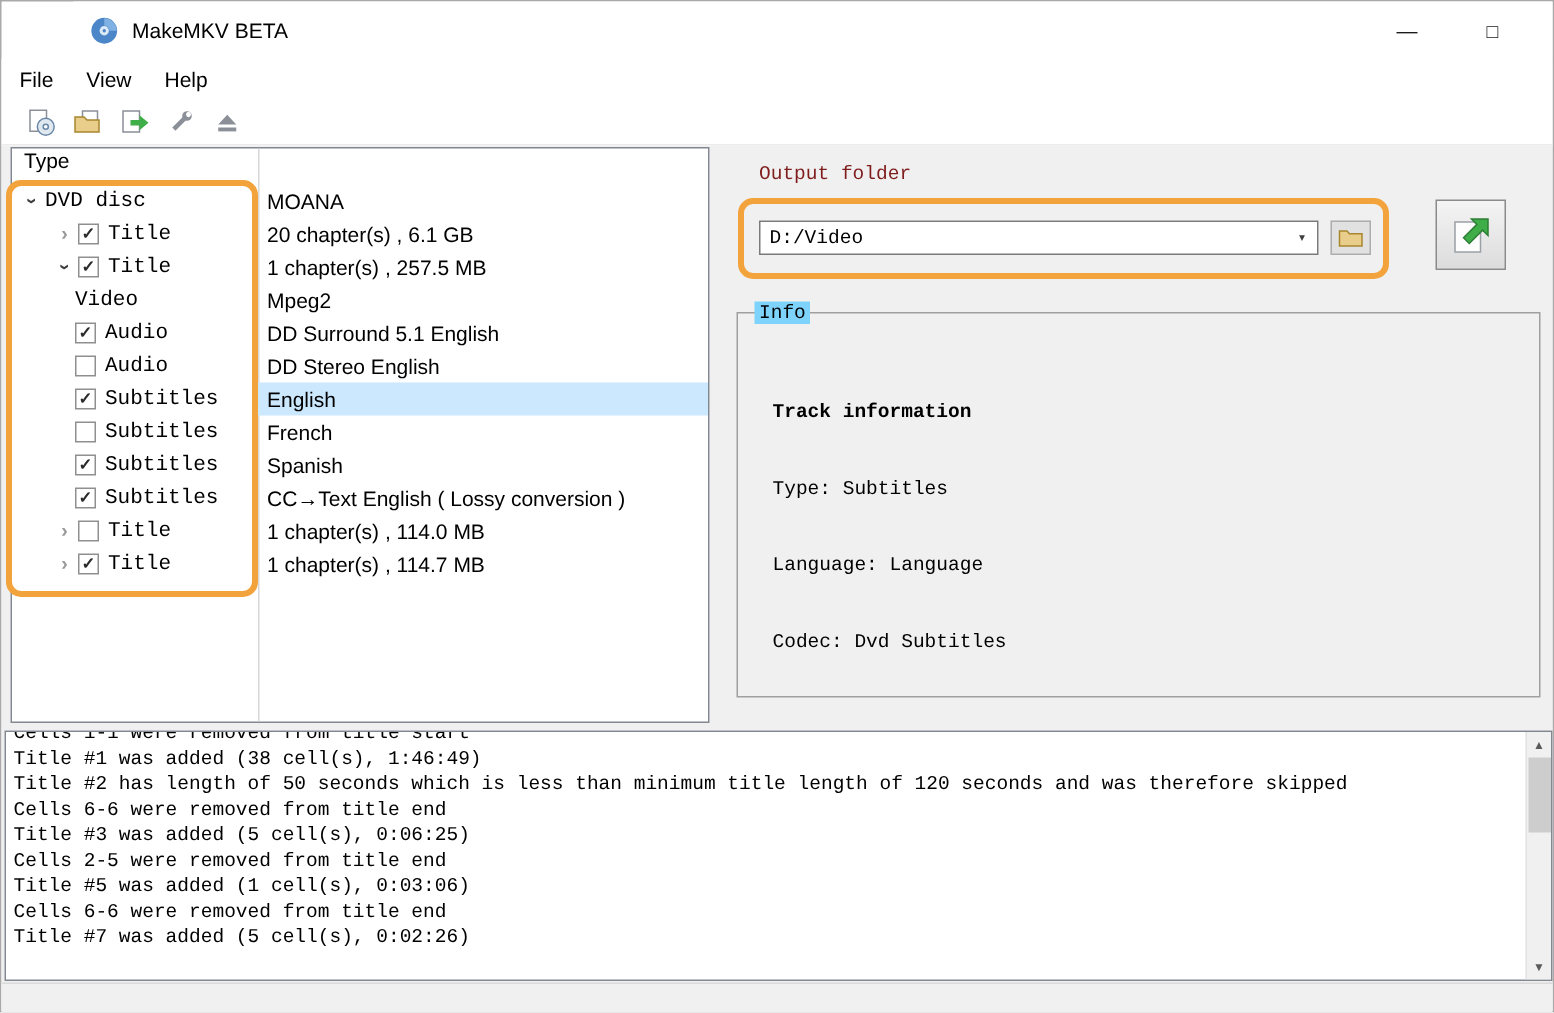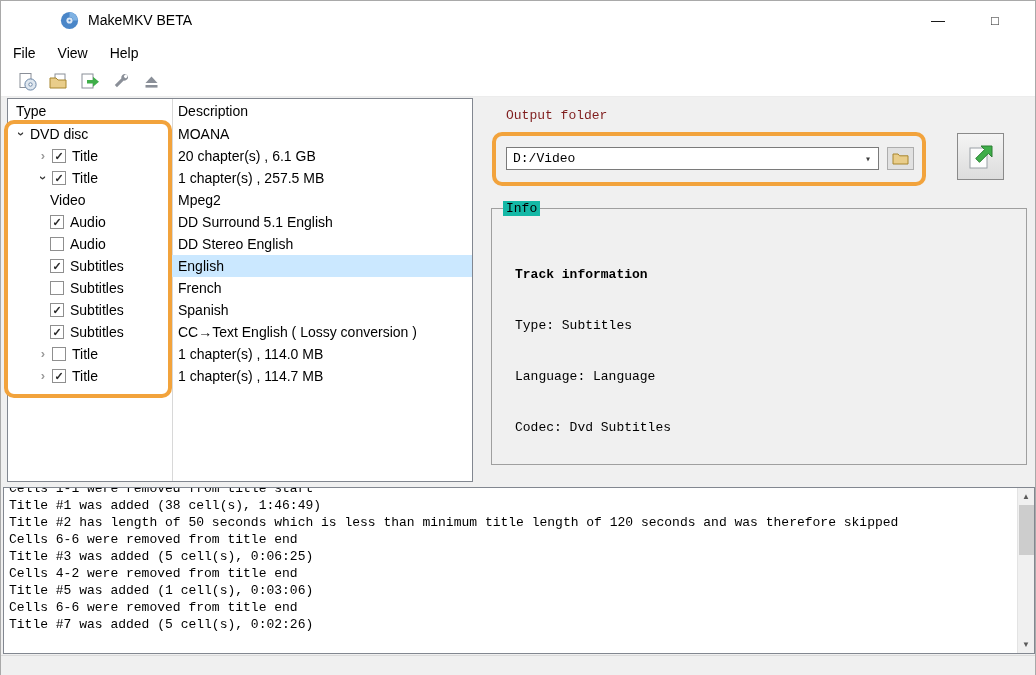--- a/index.html
+++ b/index.html
@@ -22,50 +22,50 @@
 
   
   .toolbar { position:absolute; top:65px; left:0; right:0; height:31px; background:#fff; display:flex; align-items:center; gap:6px; padding-left:14px; border-bottom:1px solid #ececec; }
   .tool-btn { width:25px; height:25px; display:flex; align-items:center; justify-content:center; }
 
   .main-bg { position:absolute; top:96px; left:0; right:0; bottom:0; background:#f0f0f0; }
 
   
   .tree-panel { position:absolute; left:6px; top:97px; width:466px; height:384px; background:#fff; border:1px solid #828790; font-size:14px; overflow:hidden; }
   .col-line { position:absolute; left:164px; top:0; width:1px; height:100%; background:#d8d8d8; }
-  .tree-hdr { display:flex; height:24px; align-items:center; position:relative; }
+  .tree-hdr { display:flex; height:24px; position:relative;flex-direction:column; }
   .cell { display:flex; align-items:center; }
   .cell.type { width:164px; flex:none; overflow:hidden; white-space:nowrap; }
   .cell.desc { flex:1; padding-left:6px; white-space:nowrap; overflow:hidden; display:block; line-height:22px; }
   .tree-hdr .type { padding-left:8px; }
   .tree-hdr .desc { line-height:24px; }
   .trow { display:flex; height:22px; align-items:stretch; position:relative; }
   .trow .type { align-items:center; }
   .type.lvl0 { padding-left:4px; }
   .type.lvl1 { padding-left:26px; }
   .type.lvl2 { padding-left:24px; }
   .exp { width:18px; flex:none; text-align:center; font-size:13px; font-weight:bold; color:#9a9a9a; line-height:18px; }
   .exp.open { transform:rotate(90deg); color:#3c3c3c; }
   .exp.hidden { visibility:hidden; }
   .cb { width:14px; height:14px; flex:none; border:1px solid #8f8f8f; background:#fff; margin-right:6px; display:flex; align-items:center; justify-content:center; font-size:11px; font-weight:bold; color:#2b2b2b; line-height:1; }
   .cb.unchecked { color:transparent; }
-  .lbl { white-space:nowrap; }
+  .lbl { white-space:nowrap;font-family:Liberation Mono, monospace; }
   .trow.selected .desc { background:#cbe8ff; }
 
   
   .mono { font-family:"Liberation Mono",monospace; }
   .out-label { position:absolute; left:505px; top:107px; font-size:13px; color:#7f1d1d; }
   .combo { position:absolute; left:505px; top:146px; width:373px; height:23px; background:#fff; border:1px solid #7a7a7a; font-size:13px; display:flex; align-items:center; }
   .combo-text { flex:1; padding-left:6px; }
   .combo-arrow { width:20px; text-align:center; color:#404040; font-size:10px; }
   .browse-btn { position:absolute; left:886px; top:146px; width:27px; height:23px; background:#e1e1e1; border:1px solid #adadad; display:flex; align-items:center; justify-content:center; }
   .mkv-label { position:absolute; left:1008px; top:107px; font-size:13px;padding-left:40px; }
   .mkv-btn { position:absolute; left:956px; top:132px; width:47px; height:47px; background:linear-gradient(#f4f4f4,#dcdcdc); border:1px solid #8a8a8a; display:flex; align-items:center; justify-content:center; }
 
-  .info-label { position:absolute; left:502px; top:200px; font-size:13px; background:#14b8a6; padding:0 3px; z-index:2; }
+  .info-label { position:absolute; left:502px; top:200px; font-size:13px; background:#7dd3fc; padding:0 3px; z-index:2; }
   .info-box { position:absolute; left:490px; top:207px; width:536px; height:257px; border:1px solid #9f9f9f; background:#f0f0f0; }
   .info-content { position:absolute; left:23px; top:23px; font-family:"Liberation Mono",monospace; font-size:13px; line-height:17px; white-space:pre; }
   .info-content .t { font-weight:bold; }
 
   
   .log-panel { position:absolute; left:2px; top:486px; width:1032px; height:167px; background:#fff; border:1px solid #828790; overflow:hidden; }
   .log-text { position:absolute; left:5px; top:-8px; right:18px; font-family:"Liberation Mono",monospace; font-size:13px; line-height:17px; white-space:nowrap; color:#000; overflow:hidden; }
   .log-line { height:17px; }
   .log-scroll { position:absolute; right:0; top:0; width:17px; height:100%; background:#f0f0f0; border-left:1px solid #e3e3e3; }
   .scroll-btn { height:17px; display:flex; align-items:center; justify-content:center; font-size:8px; color:#5a5a5a; }
@@ -286,21 +286,21 @@
     </div>
   </div>
 
   <div class="log-panel">
     <div class="log-text">
       <div class="log-line">Cells 1-1 were removed from title start</div>
       <div class="log-line">Title #1 was added (38 cell(s), 1:46:49)</div>
       <div class="log-line">Title #2 has length of 50 seconds which is less than minimum title length of 120 seconds and was therefore skipped</div>
       <div class="log-line">Cells 6-6 were removed from title end</div>
       <div class="log-line">Title #3 was added (5 cell(s), 0:06:25)</div>
-      <div class="log-line">Cells 4-2 were removed from title end</div>
+      <div class="log-line">Cells 2-5 were removed from title end</div>
       <div class="log-line">Title #5 was added (1 cell(s), 0:03:06)</div>
       <div class="log-line">Cells 6-6 were removed from title end</div>
       <div class="log-line">Title #7 was added (5 cell(s), 0:02:26)</div>
     </div>
     <div class="log-scroll">
       <div class="scroll-btn">▲</div>
       <div class="scroll-thumb"></div>
       <div class="scroll-btn down">▼</div>
     </div>
   </div>

